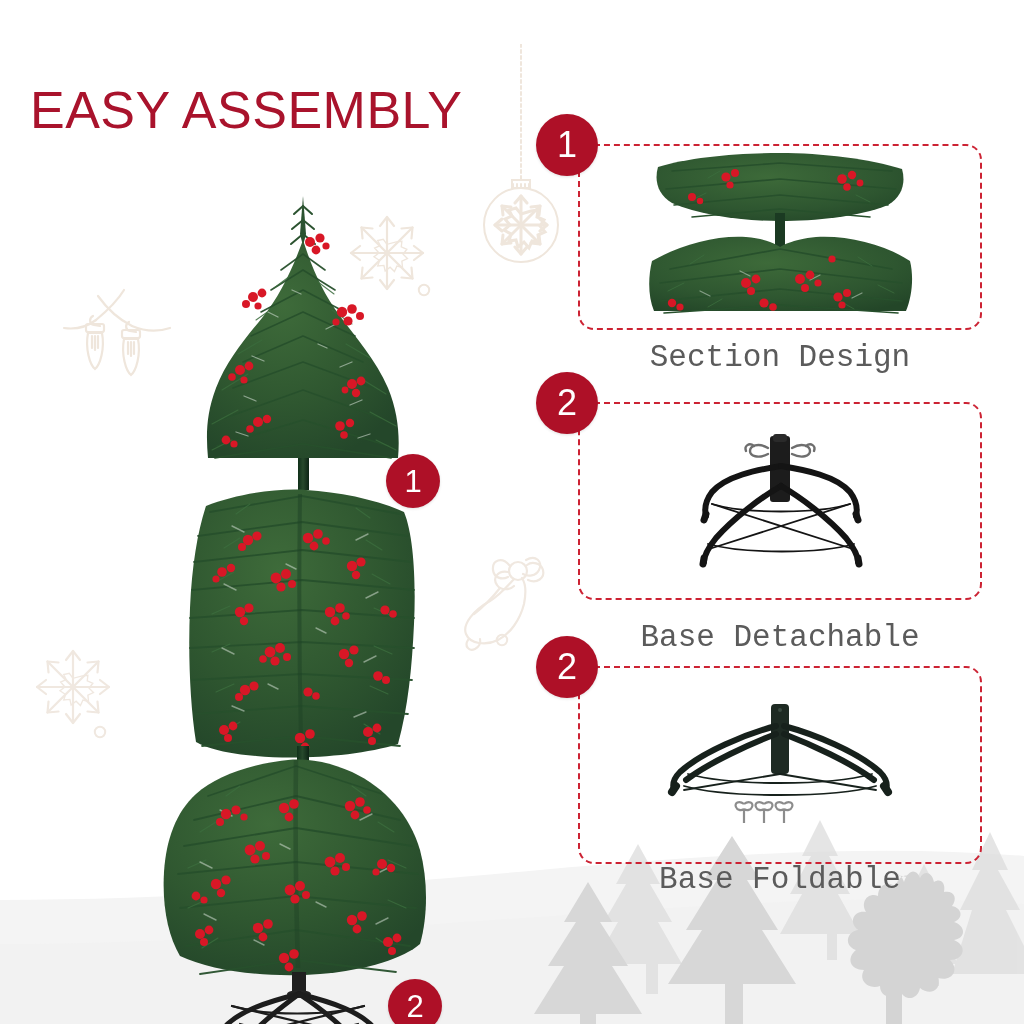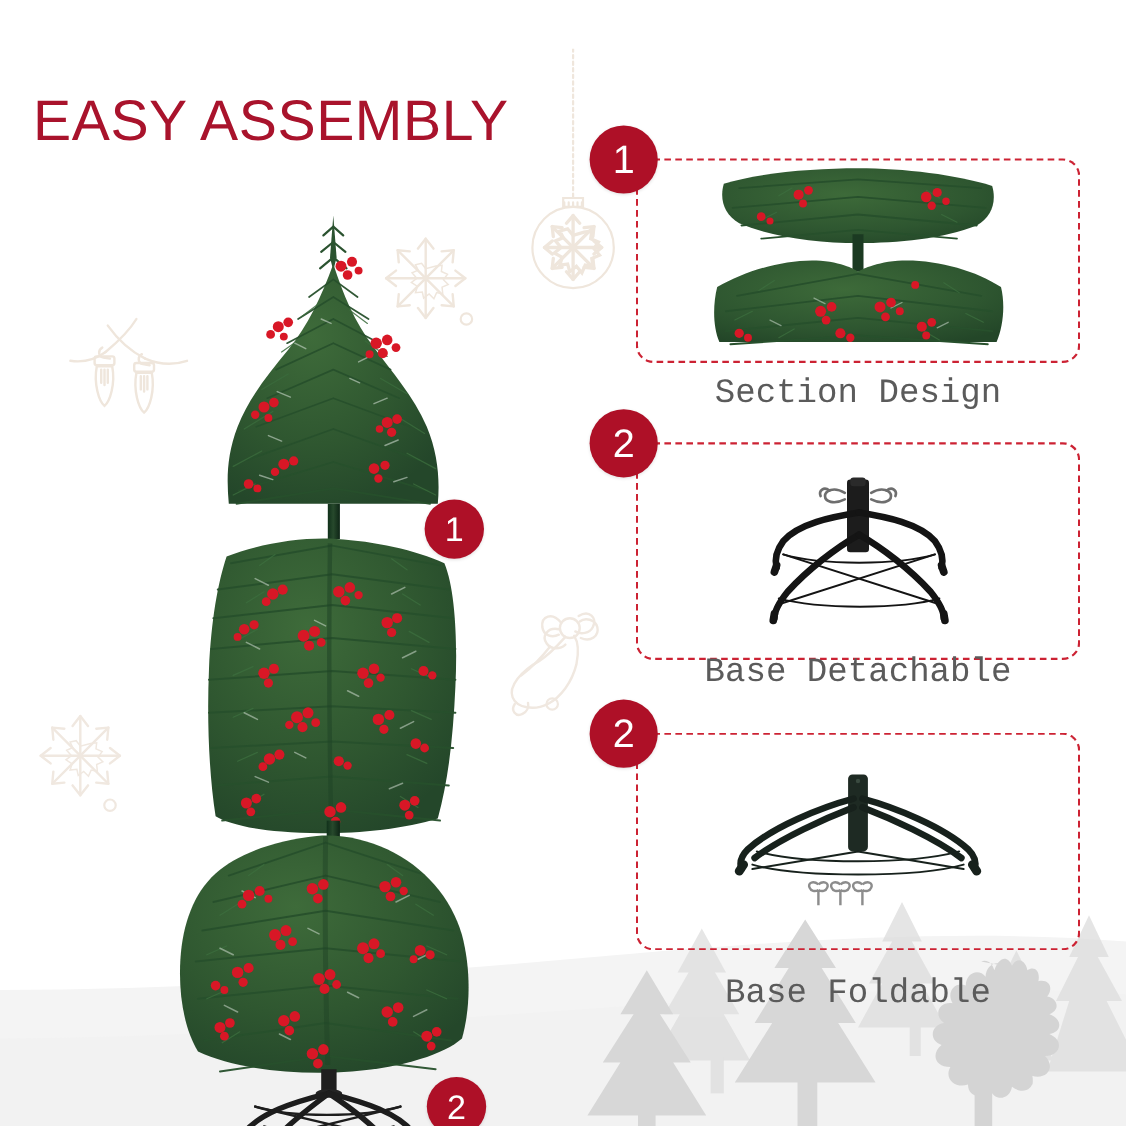--- a/index.html
+++ b/index.html
@@ -129,26 +129,26 @@
 
   
   .panel-1 { top: 100px; }
   .panel-1 .panel-frame { height: 186px; }
   .panel-1 .panel-media { height: 186px; }
   .panel-1 .panel-label { top: 196px; }
 
   .panel-2 { top: 358px; }
   .panel-2 .panel-frame { height: 198px; }
   .panel-2 .panel-media { height: 198px; }
-  .panel-2 .panel-label { top: 192px; }
+  .panel-2 .panel-label { top: 218px; }
 
   .panel-3 { top: 622px; }
   .panel-3 .panel-frame { height: 198px; }
   .panel-3 .panel-media { height: 198px; }
-  .panel-3 .panel-label { top: 220px; }
+  .panel-3 .panel-label { top: 196px; }
 </style>
 </head>
 <body>
 
 <div id="canvas">
 
   <div class="bg-layer">
 
     <svg class="ground" viewBox="0 0 1024 1024">
       <path d="M0,856 C180,856 360,842 540,826 C720,810 880,800 1024,812 L1024,1024 L0,1024 Z" fill="#F4F4F4"></path>

